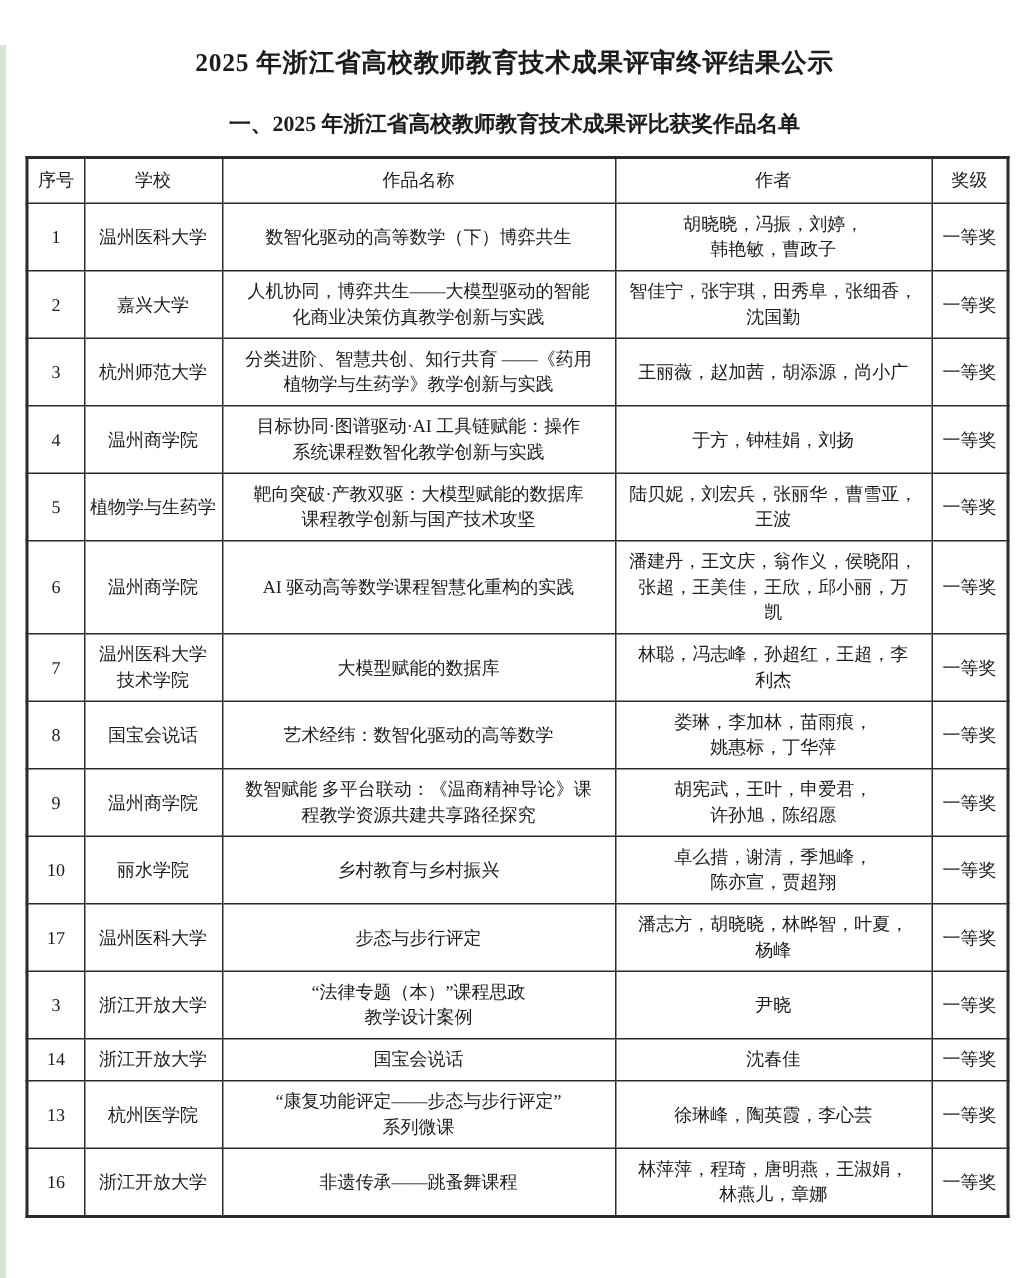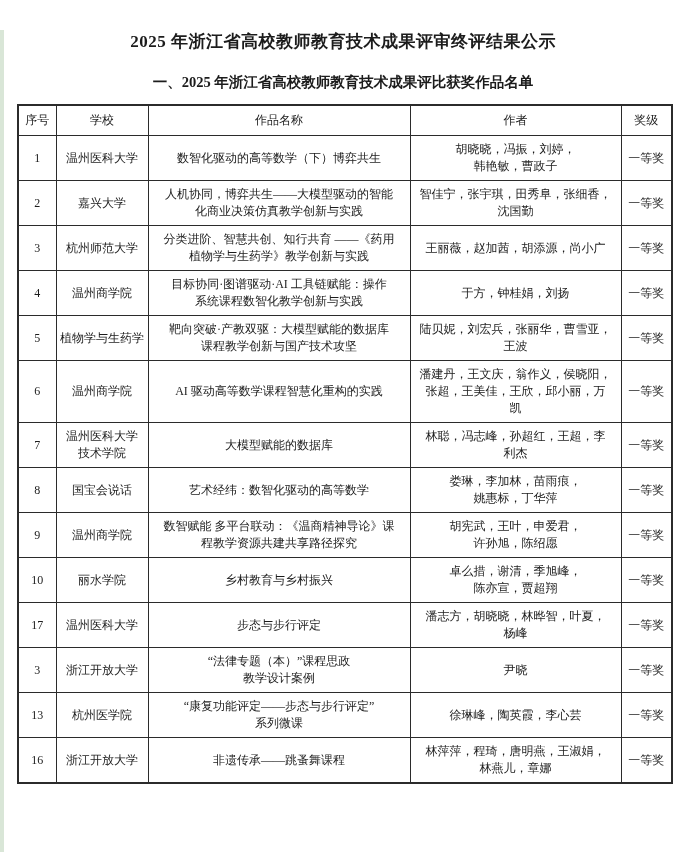--- a/index.html
+++ b/index.html
@@ -187,20 +187,27 @@
 
   <tr>
     <td>3</td>
     <td>浙江开放大学</td>
     <td>“法律专题（本）”课程思政
 教学设计案例</td>
     <td>尹晓</td>
     <td>一等奖</td>
   </tr>
 
+  <tr>
+    <td>14</td>
+    <td>浙江开放大学</td>
+    <td>国宝会说话</td>
+    <td>沈春佳</td>
+    <td>一等奖</td>
+  </tr>
 
   <tr>
     <td>13</td>
     <td>杭州医学院</td>
     <td>“康复功能评定——步态与步行评定”
 系列微课</td>
     <td>徐琳峰，陶英霞，李心芸</td>
     <td>一等奖</td>
   </tr>
 

